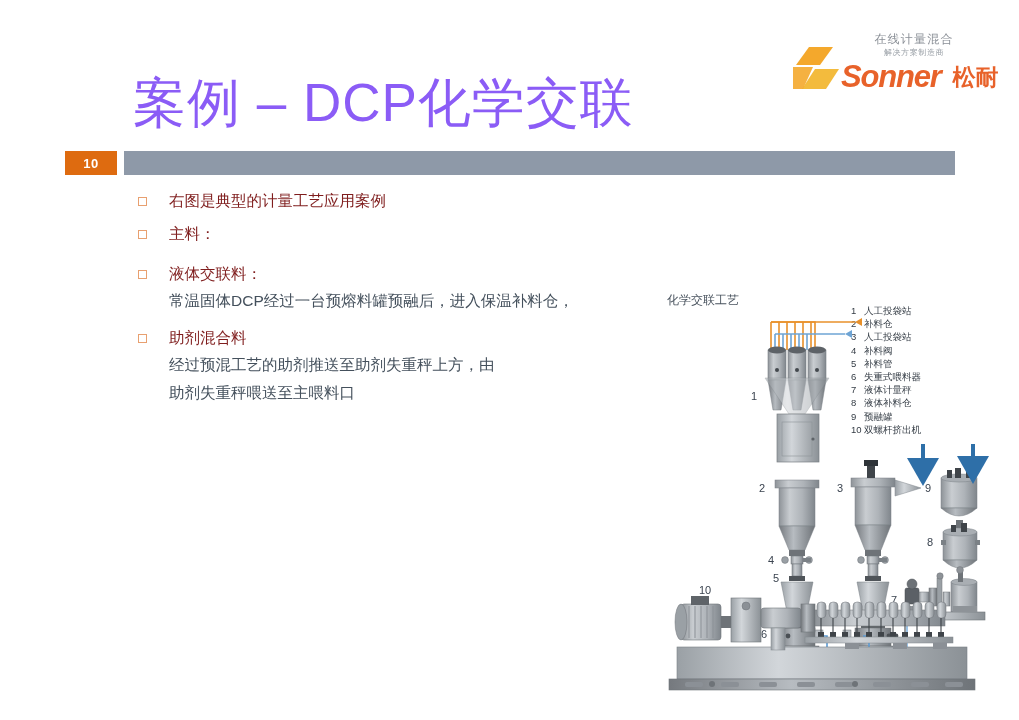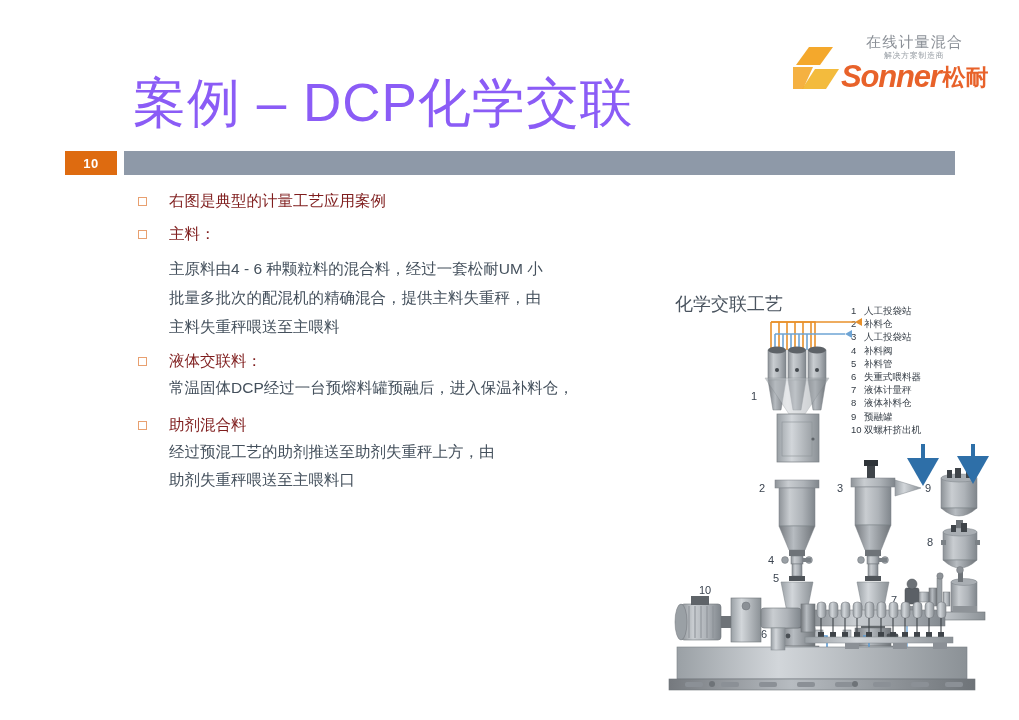--- a/index.html
+++ b/index.html
@@ -33,21 +33,21 @@
   }
   #logo-tagline {
     position: absolute;
     left: 73px;
     top: 0px;
     width: 96px;
     text-align: center;
     line-height: 1.15;
   }
   .tagline-line1 {
-    font-size: 15px;
+    font-size: 12px;
     color: #8a8f96;
     letter-spacing: 1.2px;
     white-space: nowrap;
   }
   .tagline-line2 {
     font-size: 8px;
     color: #9aa0a7;
     letter-spacing: 0.6px;
     white-space: nowrap;
     margin-top: 1px;
@@ -60,21 +60,21 @@
     font-weight: bold;
     font-style: italic;
     letter-spacing: -1.2px;
     color: #e8622a;
     white-space: nowrap;
   }
   #logo-wordmark .cn {
     font-style: normal;
     font-size: 23px;
     letter-spacing: 0px;
-    margin-left: 2px;
+    margin-left: 12px;
     vertical-align: 2px;
   }
 
   
   #page-title {
     position: absolute;
     left: 133px;
     top: 68px;
     font-size: 53px;
     font-weight: 300;
@@ -155,23 +155,23 @@
   
   #diagram {
     position: absolute;
     left: 655px;
     top: 292px;
     width: 350px;
     height: 400px;
   }
   #diagram-title {
     position: absolute;
-    left: 20px;
+    left: 12px;
     top: 0px;
-    font-size: 18px;
+    font-size: 12px;
     color: #4a545f;
     white-space: nowrap;
   }
   #legend-list {
     position: absolute;
     left: 196px;
     top: 12px;
     font-size: 9.5px;
     line-height: 13.2px;
     color: #333b44;
@@ -223,25 +223,20 @@
 
   <div class="gap-sm"></div>
 
   <div class="bullet-row">
     <span class="bullet-marker"></span>
     <span class="bullet-text">主料：</span>
   </div>
 
   <div class="gap-sm"></div>
 
-  <div class="para">
-    <div>主原料由4 - 6 种颗粒料的混合料，经过一套松耐UM 小</div>
-    <div>批量多批次的配混机的精确混合，提供主料失重秤，由</div>
-    <div>主料失重秤喂送至主喂料</div>
-  </div>
 
   <div class="gap-sm"></div>
 
   <div class="bullet-row">
     <span class="bullet-marker"></span>
     <span class="bullet-text">液体交联料：</span>
   </div>
 
   <div class="para tight">
     <div>常温固体DCP经过一台预熔料罐预融后，进入保温补料仓，</div>

